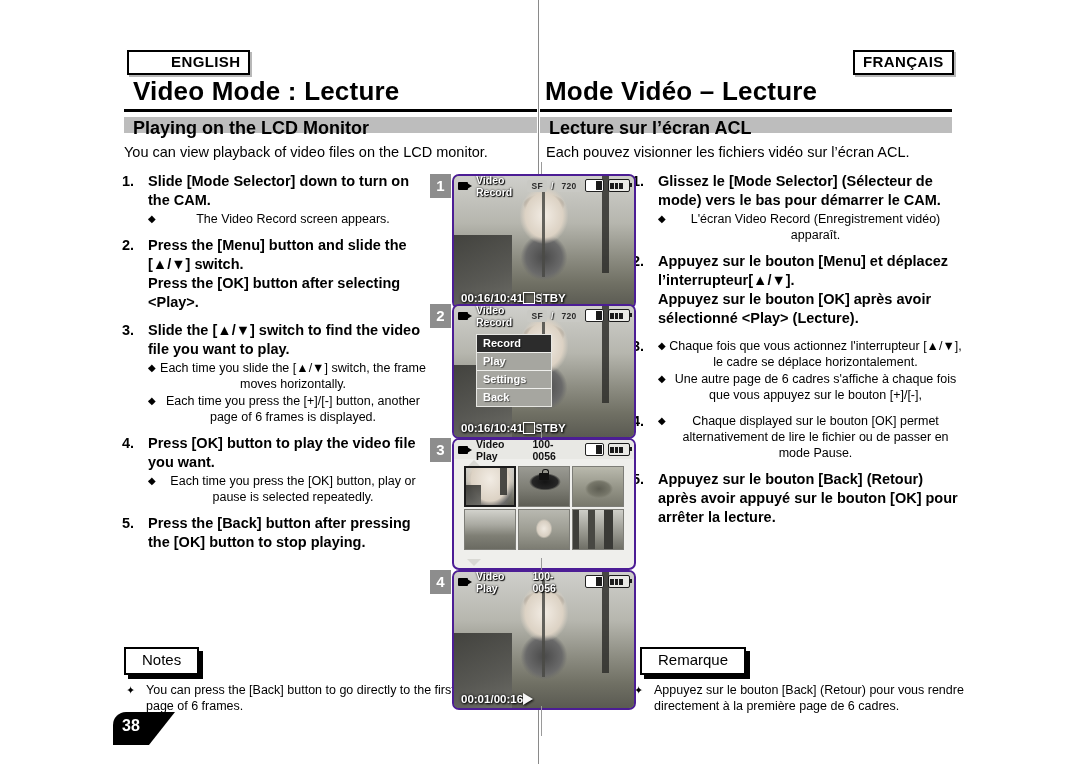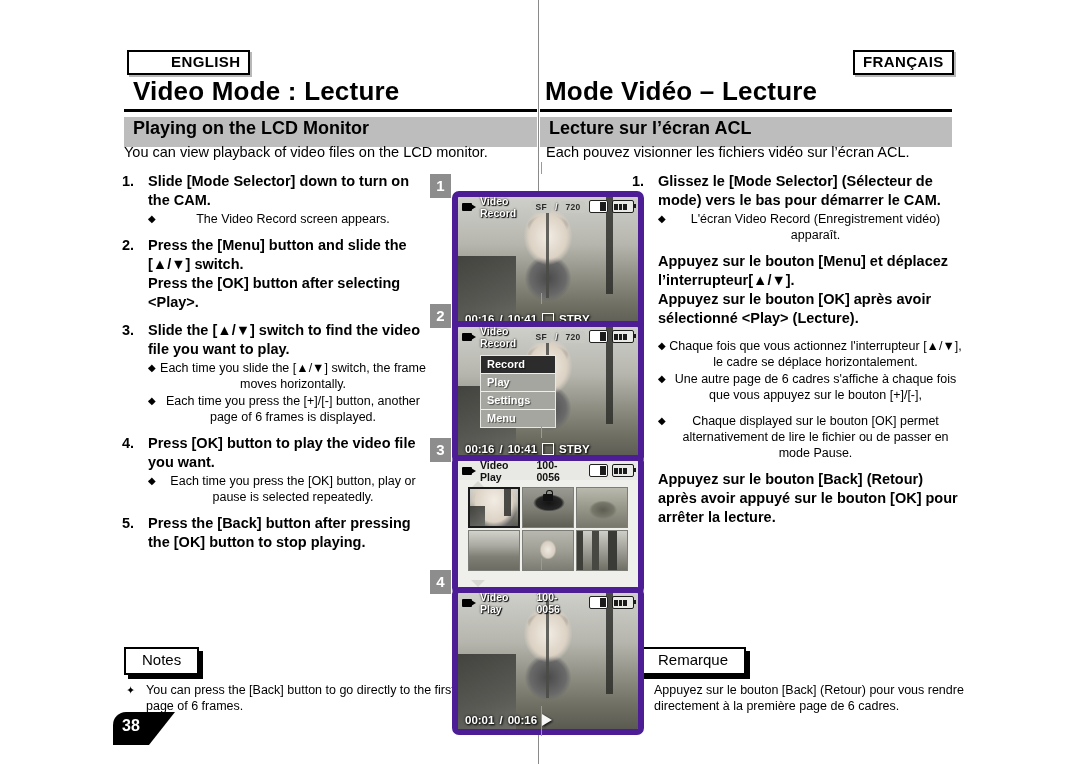--- a/index.html
+++ b/index.html
@@ -65,21 +65,21 @@
     background: #000;
     top: 109px;
   }
   #rule-en { left: 124px; width: 413px; }
   #rule-fr { left: 540px; width: 412px; }
 
   
   .section-head {
     position: absolute;
     top: 117px;
-    height: 30px;
+    height: 16px;
     background: #bdbdbd;
     font-size: 18px;
     font-weight: bold;
     line-height: 23px;
     padding-left: 9px;
     white-space: nowrap;
   }
   #sec-en { left: 124px; width: 404px; }
   #sec-fr { left: 540px; width: 403px; }
 
@@ -204,25 +204,24 @@
     font-size: 15px;
     font-weight: bold;
     text-align: center;
     line-height: 24px;
   }
 
   .lcd {
     position: relative;
     width: 180px;
     height: 131px;
-    border: 6px solid #4c1d95;
+    border: 2px solid #4c1d95;
     border-radius: 7px;
     overflow: hidden;
     background: #6e6e6e;
-    margin-top: 17px;
   }
   #lcd3 .lcd { height: 128px; }
   #lcd4 .lcd { height: 136px; }
 
   
   .photo-boy {
     position: absolute;
     inset: 0;
     background:
       radial-gradient(ellipse 34px 40px at 50% 30%, #f2ece4 0%, #dcd2c4 55%, rgba(0,0,0,0) 72%),
@@ -376,21 +375,20 @@
     background: #fff;
     clip-path: polygon(12% 46%, 40% 4%, 68% 22%, 96% 58%, 72% 98%, 26% 92%);
     filter: drop-shadow(1px 1px 1px #000);
   }
 
   .osd-bottom {
     position: absolute;
     left: 0; right: 0; bottom: 3px;
     display: flex;
     align-items: center;
-    gap: 5px;
     padding: 0 7px;
     color: #fff;
     font-size: 11.5px;
     font-weight: bold;
     text-shadow: 1px 1px 2px #000, 0 0 3px #000;
   }
   .stby-box {
     width: 10px; height: 10px;
     border: 1.5px solid #fff;
     background: transparent;
@@ -700,21 +698,21 @@
             <i></i>
             <i></i>
             <i></i>
           </span>
       </div>
       <div class="osd-sub"><span class="hand"></span></div>
       <div class="osd-menu" id="osd-menu-2">
           <div class="mi sel">Record</div>
           <div class="mi">Play</div>
           <div class="mi">Settings</div>
-          <div class="mi">Menu</div>
+          <div class="mi">Back</div>
         </div>
       <div class="osd-bottom">
         <span>00:16</span>
         <span>/</span>
         <span>10:41</span>
         <span class="stby-box"></span>
         <span>STBY</span>
       </div>
     </div>
   </div>

